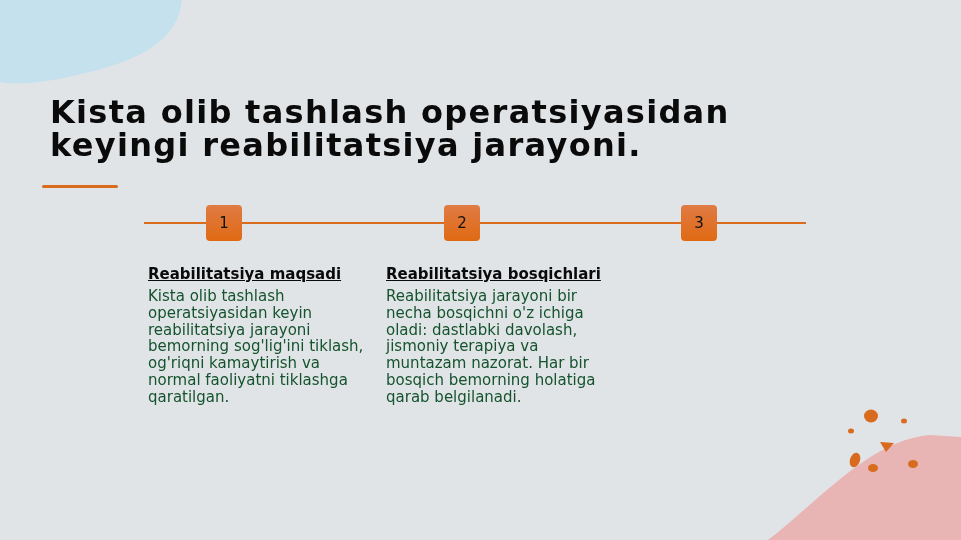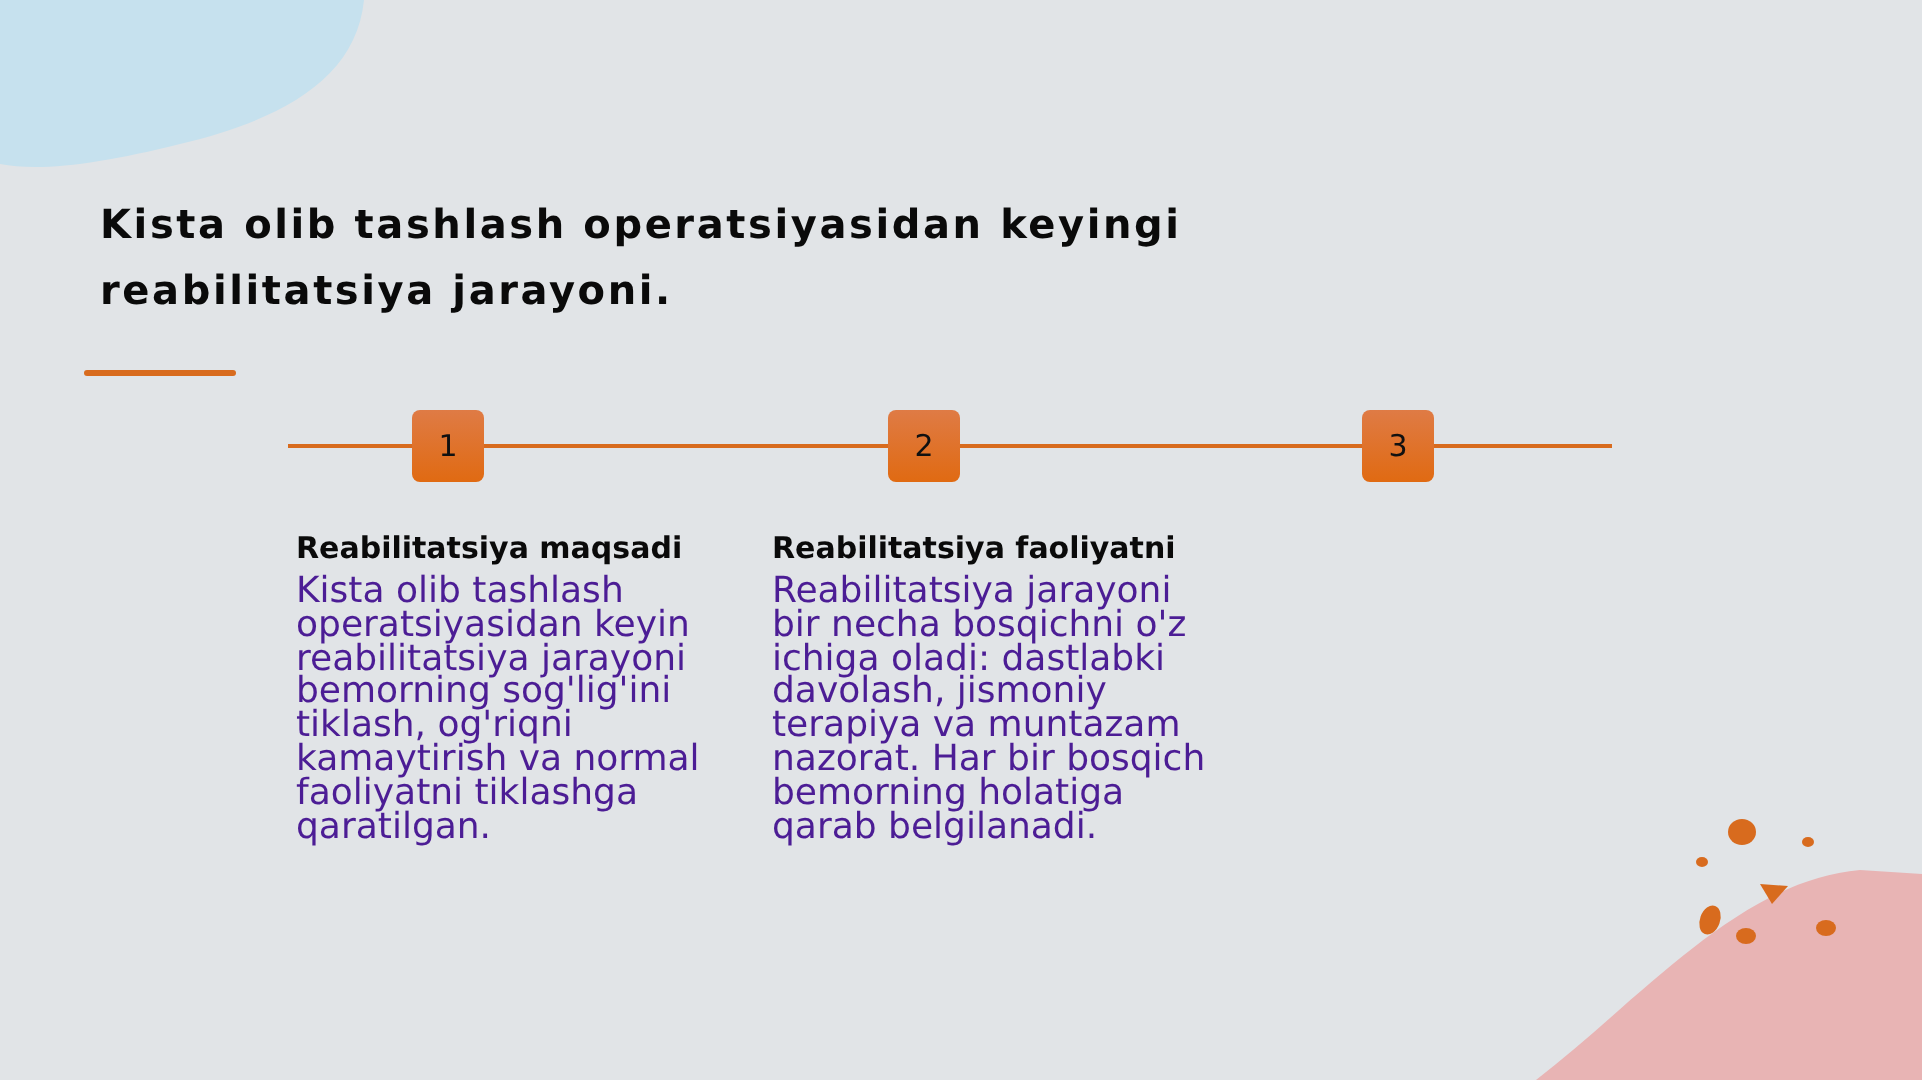--- a/index.html
+++ b/index.html
@@ -1,24 +1,24 @@
 <!DOCTYPE html>
 <html><head>
 <meta charset="utf-8">
 <style>
   html, body { margin:0; padding:0; }
   body { width:961px; height:540px; position:relative; overflow:hidden; background:#e1e4e7; font-family:"DejaVu Sans", sans-serif; }
   .deco { position:absolute; left:0; top:0; }
-  .title { position:absolute; left:50px; top:96px; width:700px; font-size:20px; font-weight:bold; letter-spacing:1.3px; line-height:33px; color:#0a0a0a; }
+  .title { position:absolute; left:50px; top:96px; width:700px; font-size:32px; font-weight:bold; letter-spacing:1.3px; line-height:33px; color:#0a0a0a; }
   .accent-line { position:absolute; left:42px; top:185px; width:76px; height:3px; background:#d86b1e; border-radius:2px; }
   .timeline { position:absolute; left:144px; top:222px; width:662px; height:2px; background:#d86b1e; }
   .badge { position:absolute; top:205px; width:36px; height:36px; border-radius:4px; background:linear-gradient(#df7b45,#e06a12); color:#111; font-size:15px; display:flex; align-items:center; justify-content:center; }
   .col { position:absolute; top:265px; width:220px; }
-  .col h3 { margin:0; font-size:15px; font-weight:bold; line-height:19px; color:#0a0a0a; }
-  .col p { margin:4px 0 0 0; font-size:18px; line-height:16.8px; color:#4c1d95; }
+  .col h3 { margin:0; font-size:15px; font-weight:bold; line-height:19px; color:#0a0a0a;text-decoration:underline; }
+  .col p { margin:4px 0 0 0; font-size:15px; line-height:16.8px; color:#14532d; }
 </style>
 </head>
 <body>
 
 <svg class="deco" width="961" height="540">
   <path d="M0,0 L182,0 C178,40 140,60 90,72 C50,82 20,86 0,82 Z" fill="#c6e1ee"></path>
   <path d="M768,540 C820,500 870,440 930,435 L961,437 L961,540 Z" fill="#e8b4b4"></path>
   <g fill="#d86b1e">
     <ellipse cx="871" cy="416" rx="7" ry="6.5"></ellipse>
     <ellipse cx="904" cy="421" rx="3" ry="2.5"></ellipse>
@@ -36,17 +36,17 @@
 <div class="timeline"></div>
 <div class="badge" style="left:206px">1</div>
 <div class="badge" style="left:444px">2</div>
 <div class="badge" style="left:681px">3</div>
 
 <div class="col" style="left:148px">
   <h3>Reabilitatsiya maqsadi</h3>
   <p>Kista olib tashlash operatsiyasidan keyin reabilitatsiya jarayoni bemorning sog'lig'ini tiklash, og'riqni kamaytirish va normal faoliyatni tiklashga qaratilgan.</p>
 </div>
 <div class="col" style="left:386px">
-  <h3>Reabilitatsiya faoliyatni</h3>
+  <h3>Reabilitatsiya bosqichlari</h3>
   <p>Reabilitatsiya jarayoni bir necha bosqichni o'z ichiga oladi: dastlabki davolash, jismoniy terapiya va muntazam nazorat. Har bir bosqich bemorning holatiga qarab belgilanadi.</p>
 </div>
 <div class="col" style="left:624px">
 </div>
 
 </body></html>

